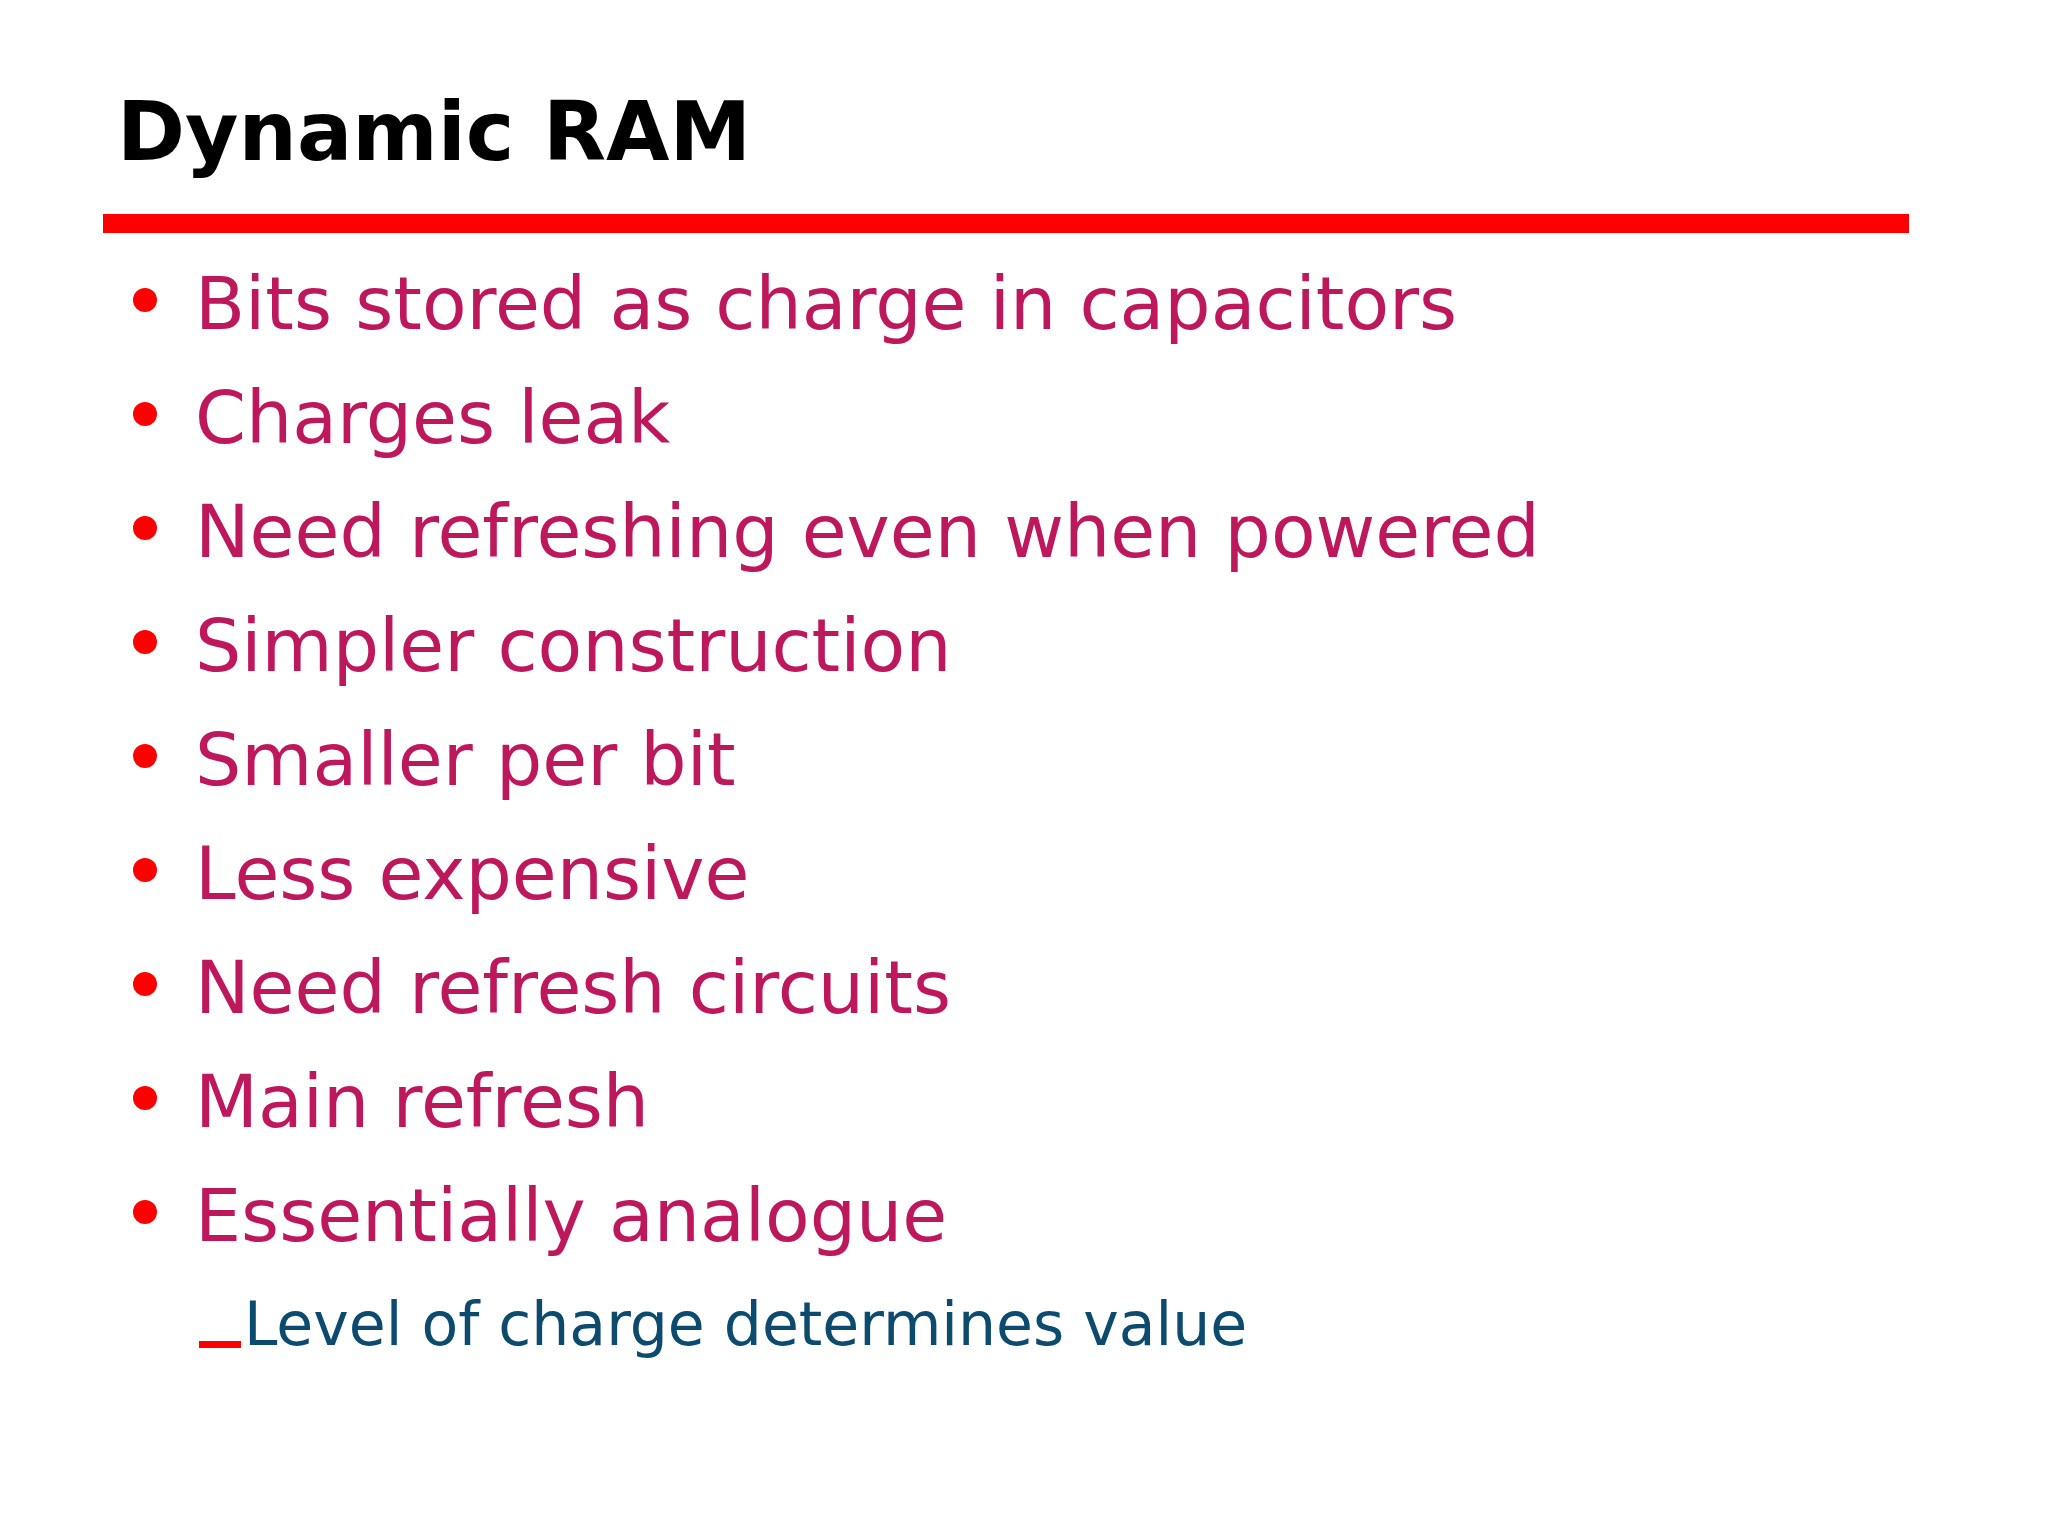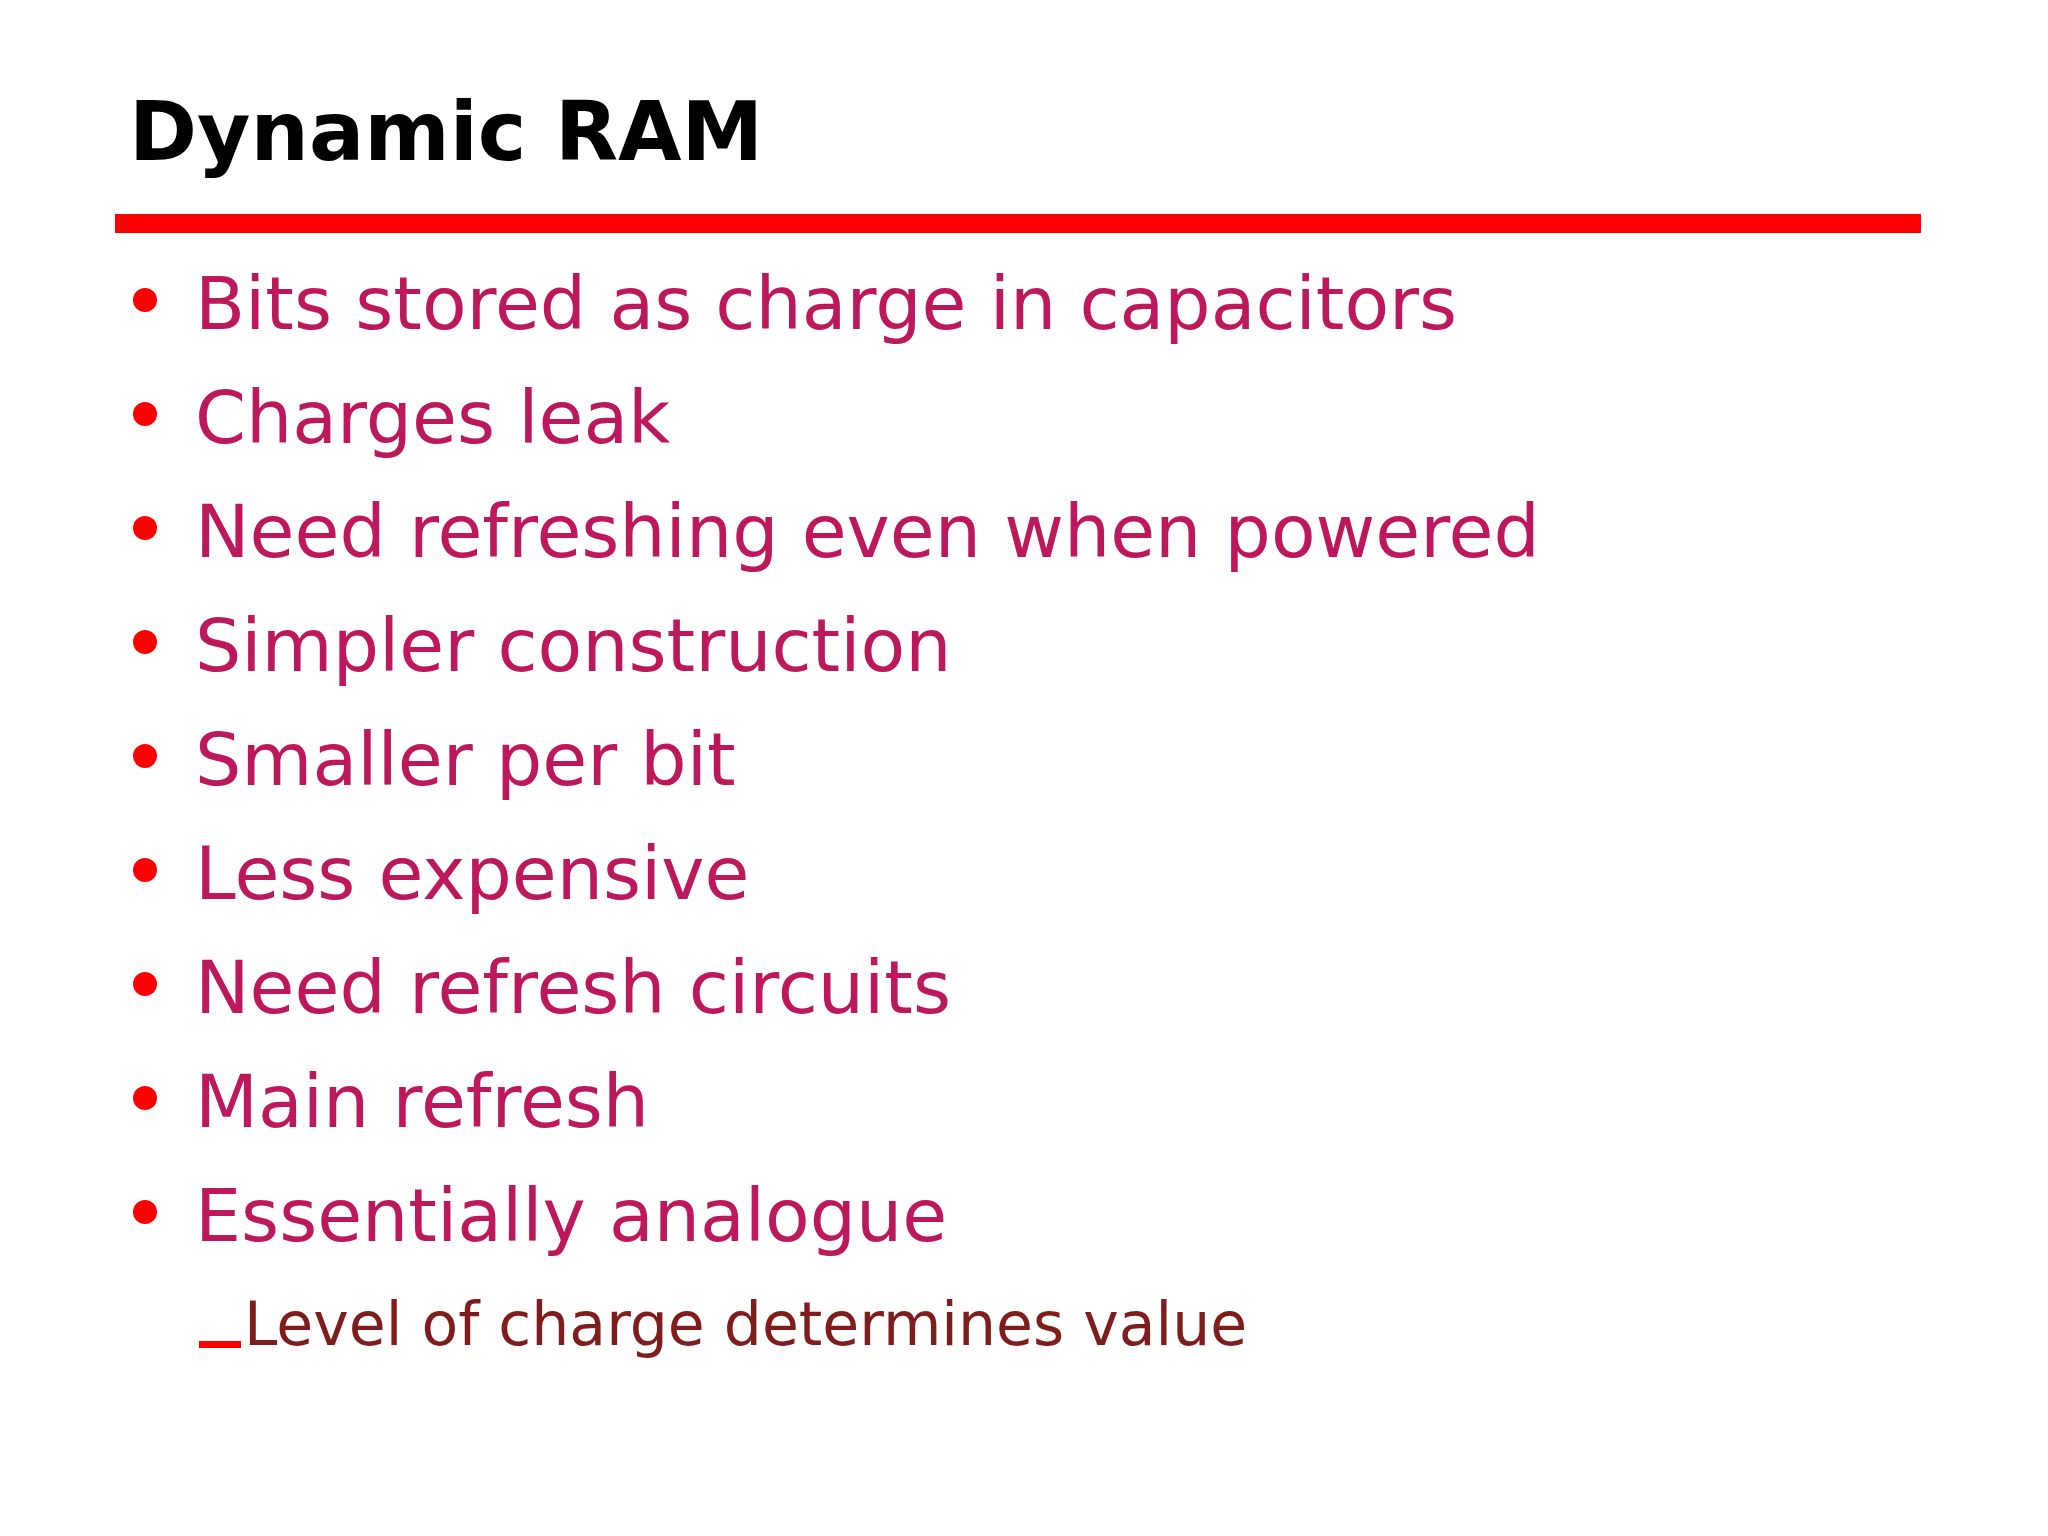--- a/index.html
+++ b/index.html
@@ -18,21 +18,21 @@
   #slide {
     position: relative;
     width: 2048px;
     height: 1536px;
     background: #ffffff;
   }
 
   
   #title-block {
     position: absolute;
-    left: 115px;
+    left: 103px;
     top: 84px;
     width: 1806px;
   }
 
   #slide-title {
     font-family: "DejaVu Sans", sans-serif;
     font-weight: bold;
     font-size: 82px;
     line-height: 96px;
     color: #000000;
@@ -101,21 +101,21 @@
     margin-top: 63px;
   }
 
   .subbullet-text {
     flex: 0 0 auto;
     margin-left: 3px;
     font-family: "DejaVu Sans", sans-serif;
     font-weight: normal;
     font-size: 60px;
     line-height: 92px;
-    color: #7f1d1d;
+    color: #0c4a6e;
     white-space: nowrap;
   }
 </style>
 </head>
 <body>
 
 <div id="slide">
 
   <div id="title-block">
     <div id="slide-title">Dynamic RAM</div>

